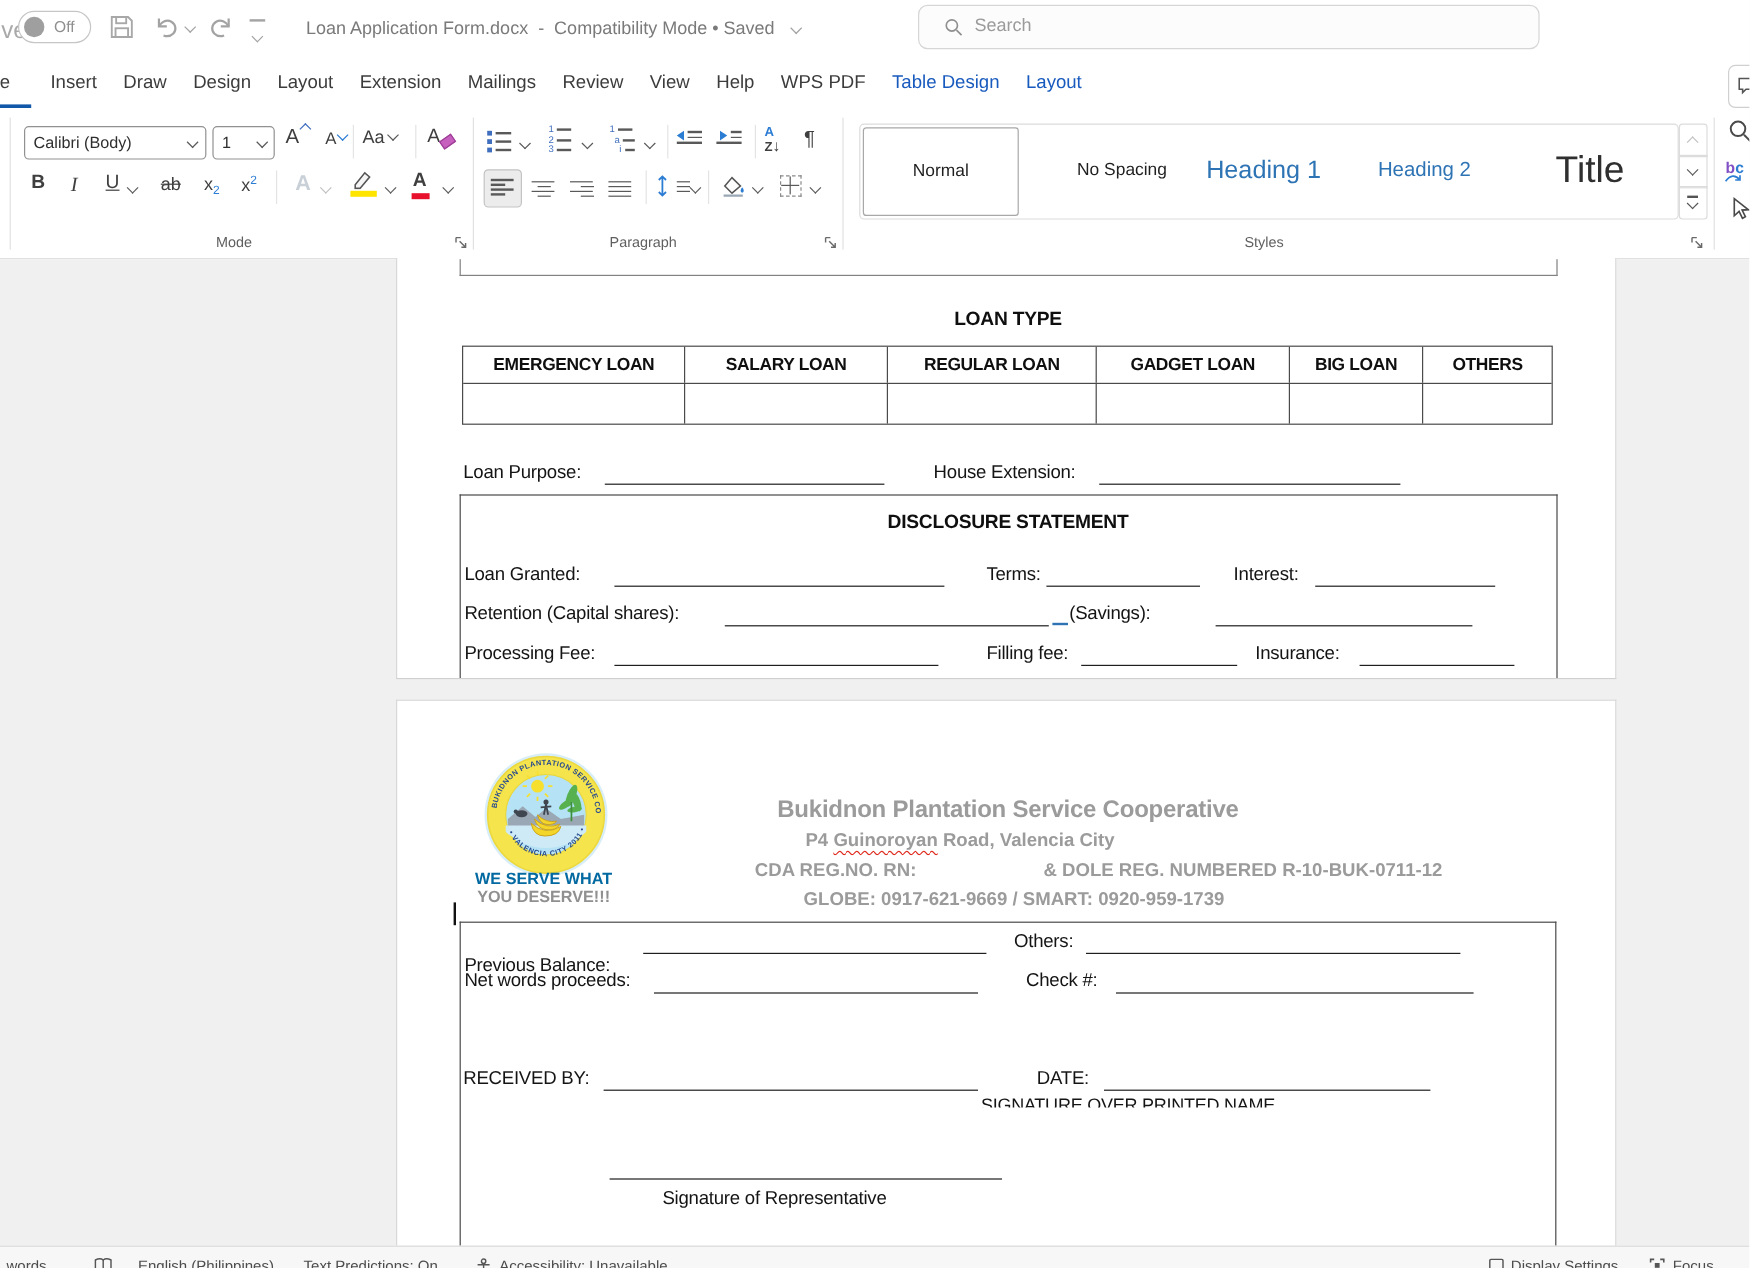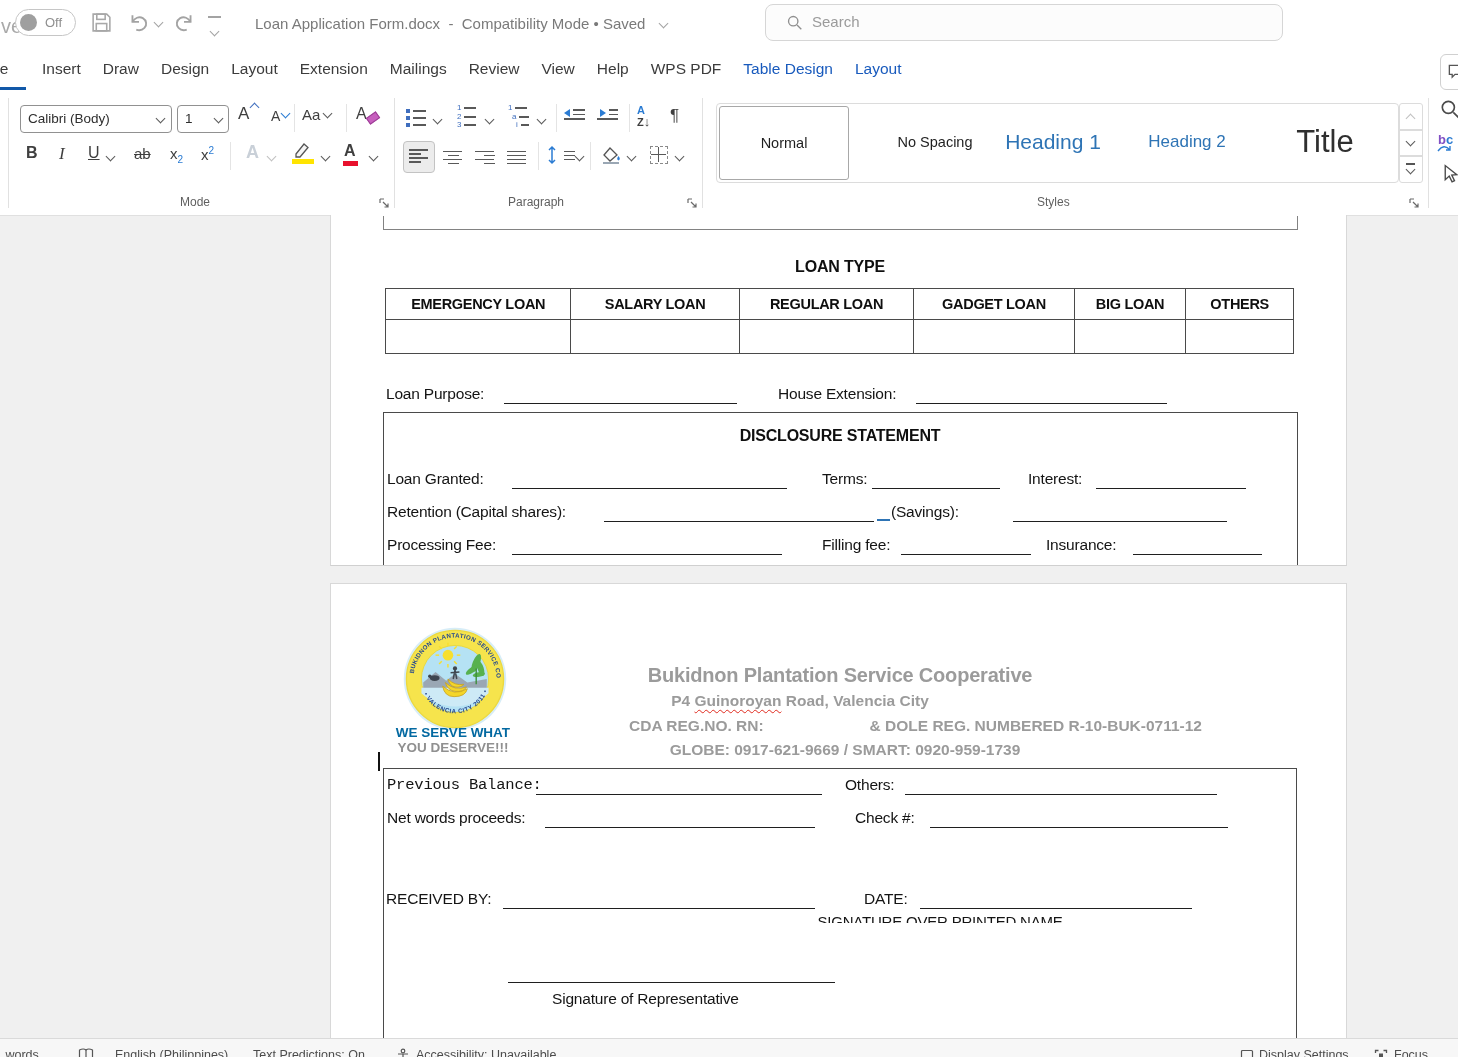--- a/index.html
+++ b/index.html
@@ -464,21 +464,21 @@
     <div class="abs hdr-gray" style="left:597px;top:501px;width:573px;font-size:15.5px;display:flex;justify-content:space-between;margin-left:32px;">
       <span>CDA REG.NO. RN:</span>
       <span>&amp; DOLE REG. NUMBERED R-10-BUK-0711-12</span>
     </div>
     <div class="abs hdr-gray" style="left:550px;top:525px;width:590px;text-align:center;font-size:15.5px;">GLOBE: 0917-621-9669 / SMART: 0920-959-1739</div>
 
     <div class="abs" style="left:378px;top:536px;width:1.5px;height:19px;background:#111;"></div>
 
     <div class="abs" style="left:383px;top:552px;width:912px;height:270px;border:1px solid #4a4a4a;border-bottom:none;"></div>
 
-    <span class="abs doc-label" style="left:387px;top:560px;font-family:Liberation Mono, monospace;">Previous Balance:</span>
+    <span class="abs doc-label" style="left:387px;top:580px;">Previous Balance:</span>
     <div class="abs uline" style="left:536px;top:578px;width:286px;"></div>
     <span class="abs doc-label" style="left:845px;top:560px;">Others:</span>
     <div class="abs uline" style="left:905px;top:578px;width:312px;"></div>
 
     <span class="abs doc-label" style="left:387px;top:593px;">Net words proceeds:</span>
     <div class="abs uline" style="left:545px;top:611px;width:270px;"></div>
     <span class="abs doc-label" style="left:855px;top:593px;">Check #:</span>
     <div class="abs uline" style="left:930px;top:611px;width:298px;"></div>
 
     <span class="abs doc-label" style="left:386px;top:674px;">RECEIVED BY:</span>

